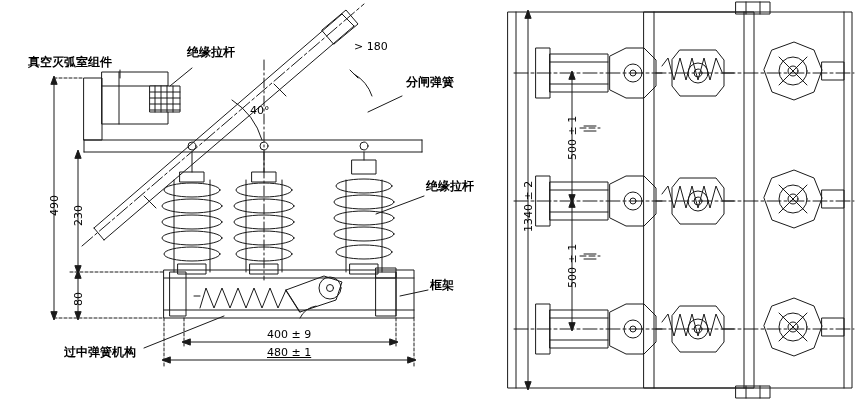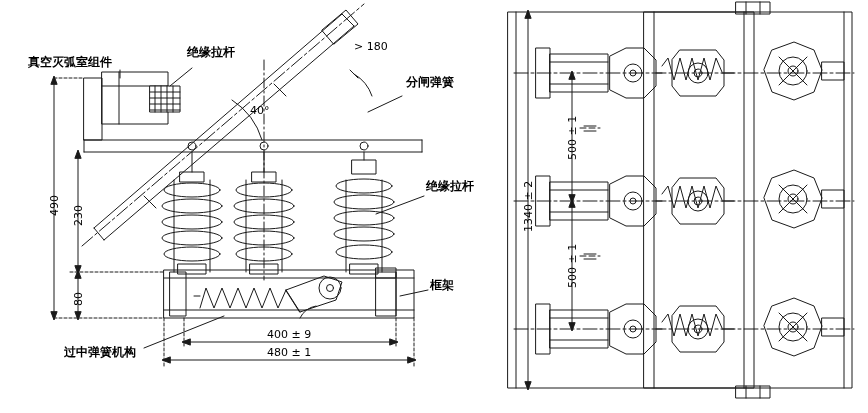--- a/index.html
+++ b/index.html
@@ -225,21 +225,21 @@
     <div class="lbl cn" style="left:406px; top:279px;">框架</div>
     <div class="lbl cn" style="left:40px; top:346px;">过中弹簧机构</div>
 
     <div class="lbl dim" style="left:226px; top:104px;">40°</div>
     <div class="lbl dim" style="left:330px; top:40px;">&gt; 180</div>
 
     <div class="lbl dim rot90" style="left:24px; top:216px;">490</div>
     <div class="lbl dim rot90" style="left:48px; top:226px;">230</div>
     <div class="lbl dim rot90" style="left:48px; top:306px;">80</div>
     <div class="lbl dim" style="left:243px; top:328px;">400 ± 9</div>
-    <div class="lbl dim" style="left:243px; top:346px;">480 ± 1</div>
+    <div class="lbl dim" style="left:243px; top:346px;text-decoration:underline;">480 ± 1</div>
   </div>
 
   <div class="panel" id="right-panel">
     <svg width="408" height="413" viewBox="0 0 408 413">
       <g fill="none" stroke="#1a1a1a" stroke-width="1" stroke-linecap="round" stroke-linejoin="round">
 
         <rect x="24" y="12" width="344" height="376"></rect>
         <line x1="32" y1="12" x2="32" y2="388"></line>
         <line x1="360" y1="12" x2="360" y2="388"></line>
 

